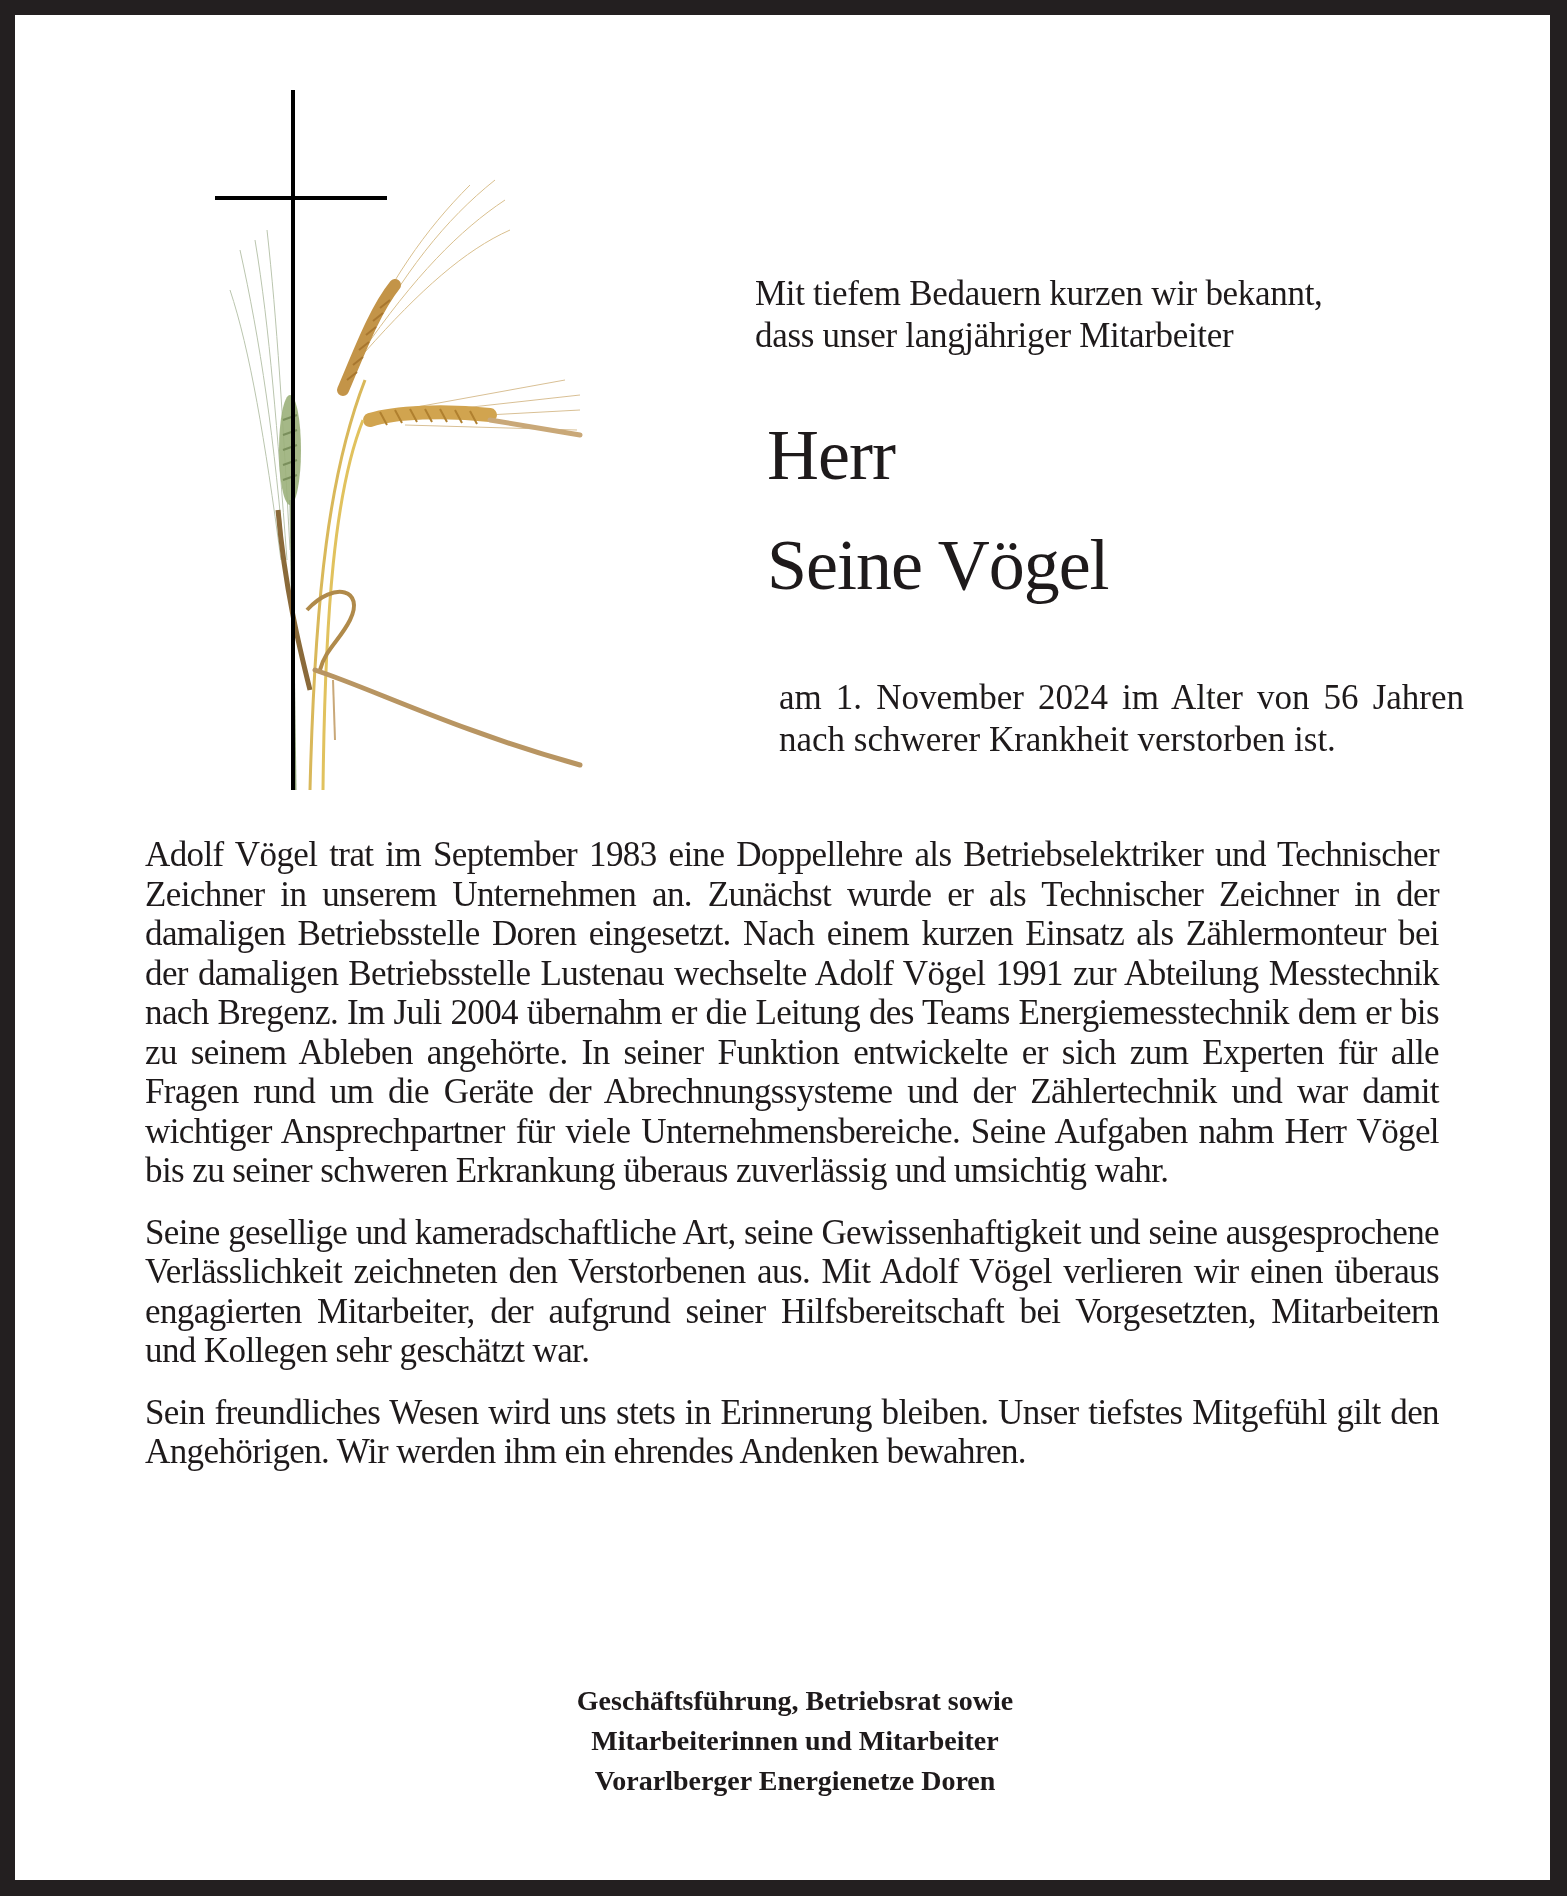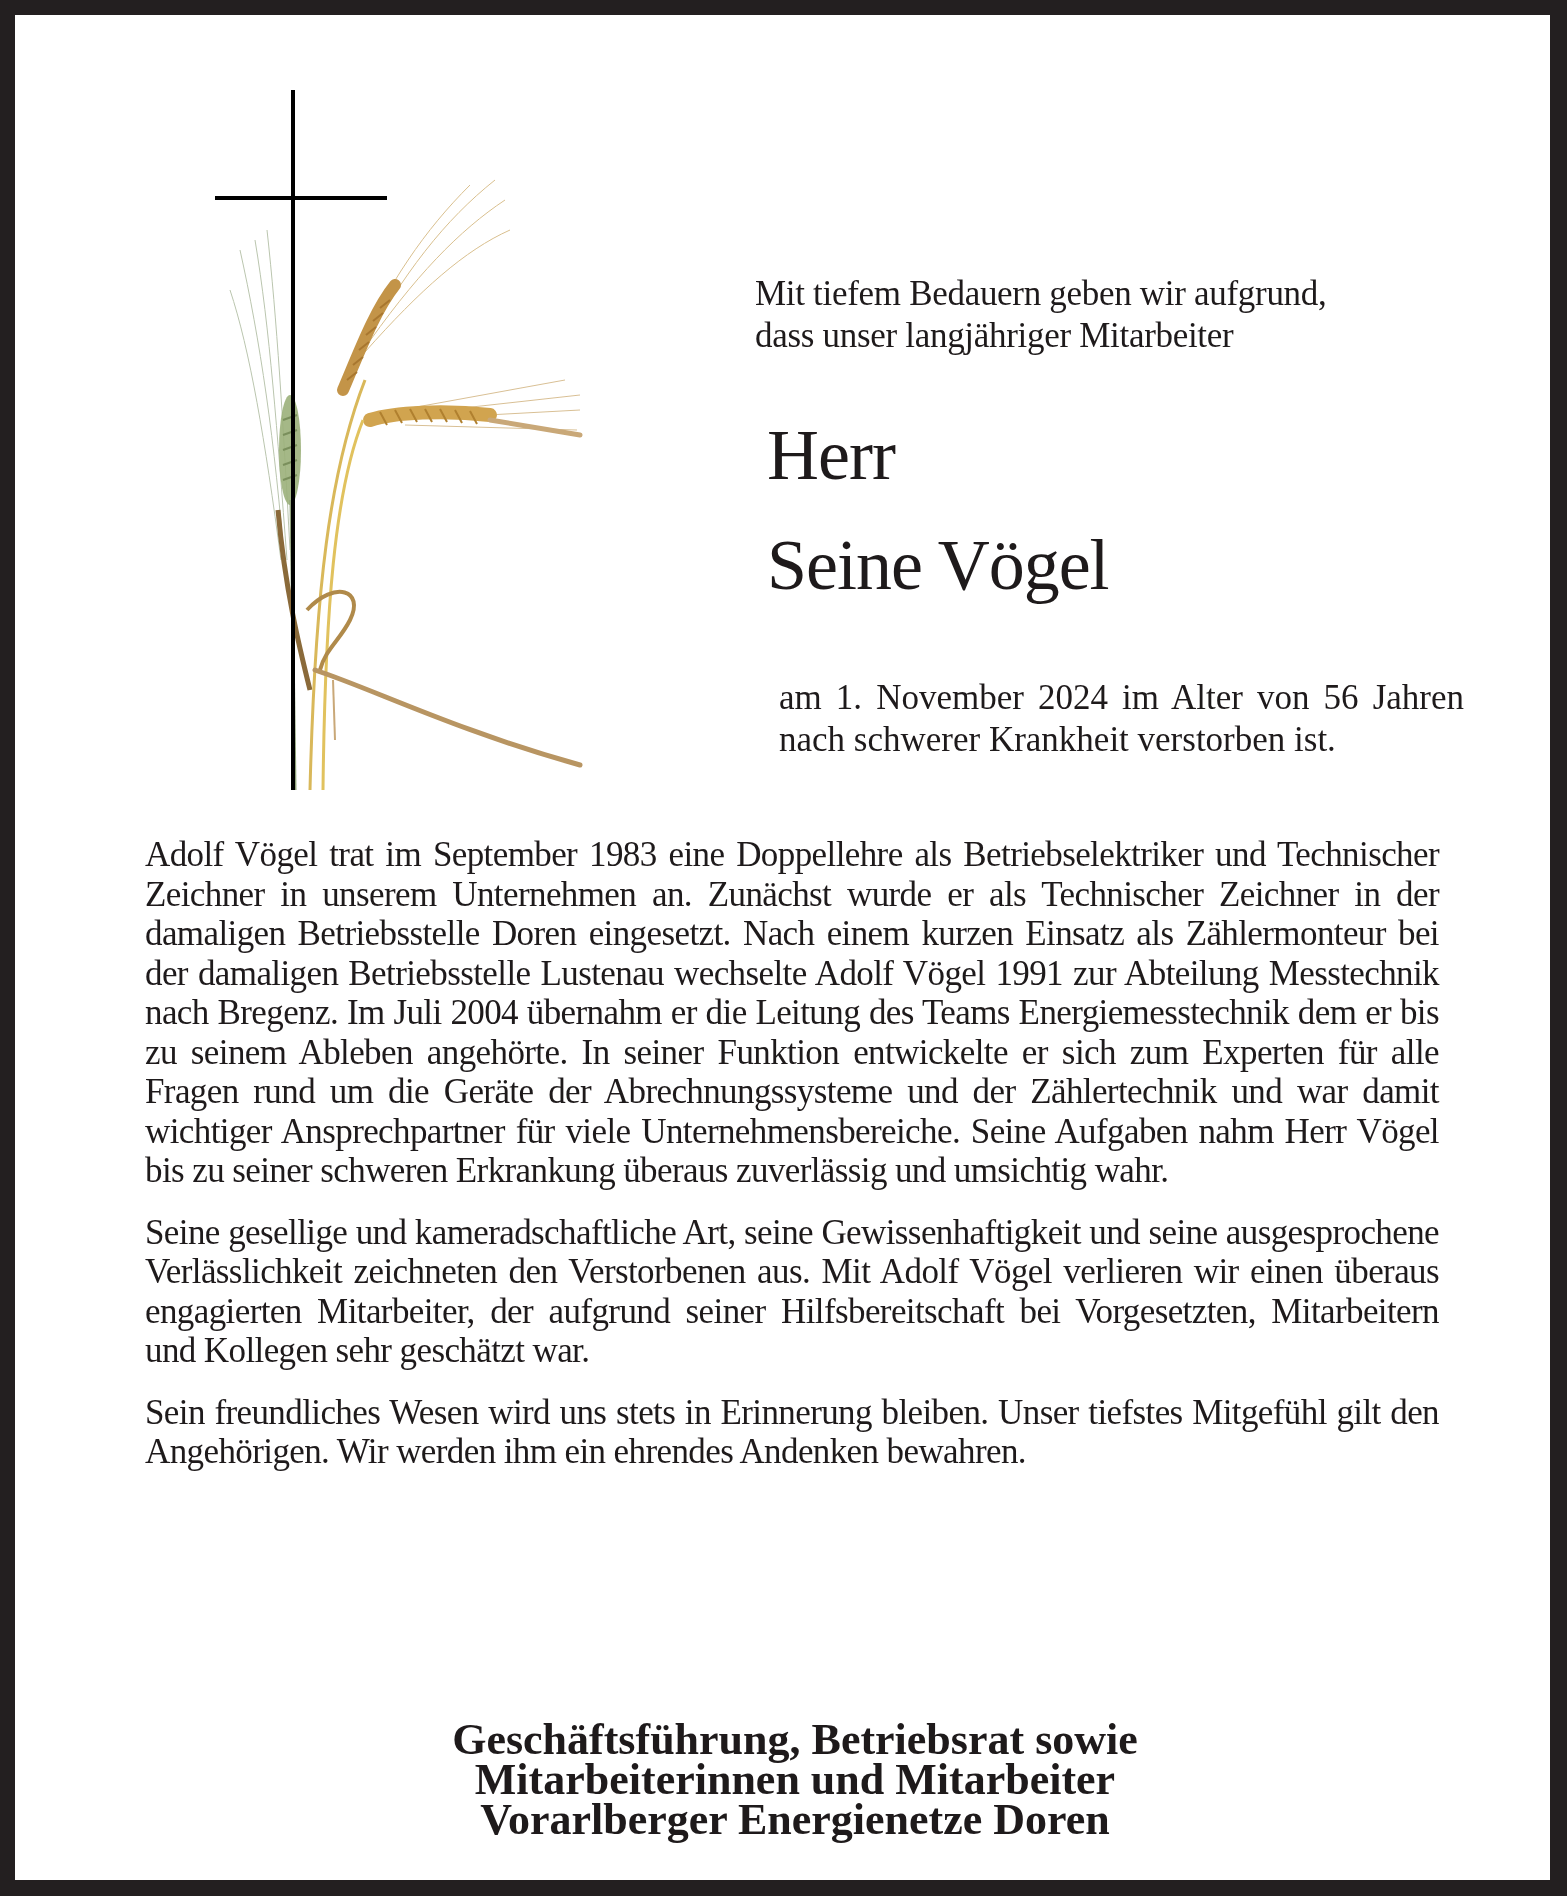--- a/index.html
+++ b/index.html
@@ -58,25 +58,25 @@
   .body-text p {
     margin: 0 11px 22px 0;
     font-size: 35px;
     line-height: 39.5px;
     text-align: justify;
     transform-origin: left top;
     letter-spacing: -0.6px;
   }
   .signature {
     position: absolute;
-    left: 300px; top: 1705px;
+    left: 300px; top: 1666px;
     width: 960px;
     text-align: center;
     font-weight: bold;
-    font-size: 44px;
+    font-size: 28px;
     line-height: 40px;
     margin: 0;
   }
   .signature span { display: block; }
 </style>
 </head>
 <body>
 
 <div class="page">
 
@@ -121,21 +121,21 @@
       <path d="M118 590 L 120 650" stroke="#c9a878" stroke-width="2"></path>
     </g>
 
     <g>
       <rect x="76" y="0" width="4" height="700" fill="#000"></rect>
       <rect x="0" y="106" width="172" height="4" fill="#000"></rect>
     </g>
   </svg>
 
   <p class="intro">
-    <span>Mit tiefem Bedauern geben wir aufgrund,</span><br>
+    <span>Mit tiefem Bedauern kurzen wir bekannt,</span><br>
     <span>dass unser langjähriger Mitarbeiter</span>
   </p>
 
   <h1 class="name-block">
     <span>Herr</span>
     <span>Seine Vögel</span>
   </h1>
 
   <p class="death-info">am 1. November 2024 im Alter von 56 Jahren nach schwerer Krankheit verstorben ist.</p>
 

